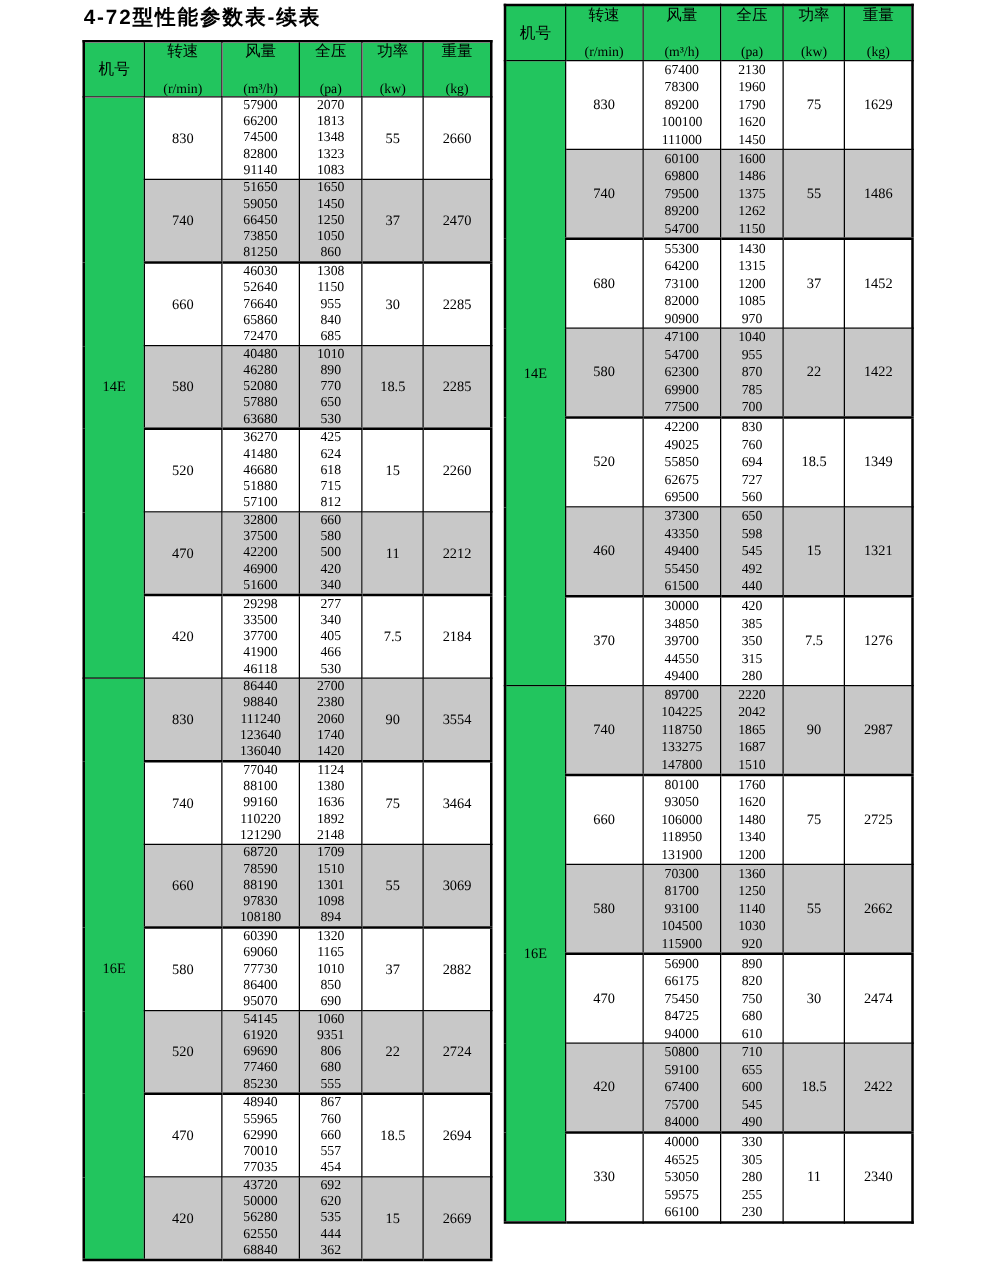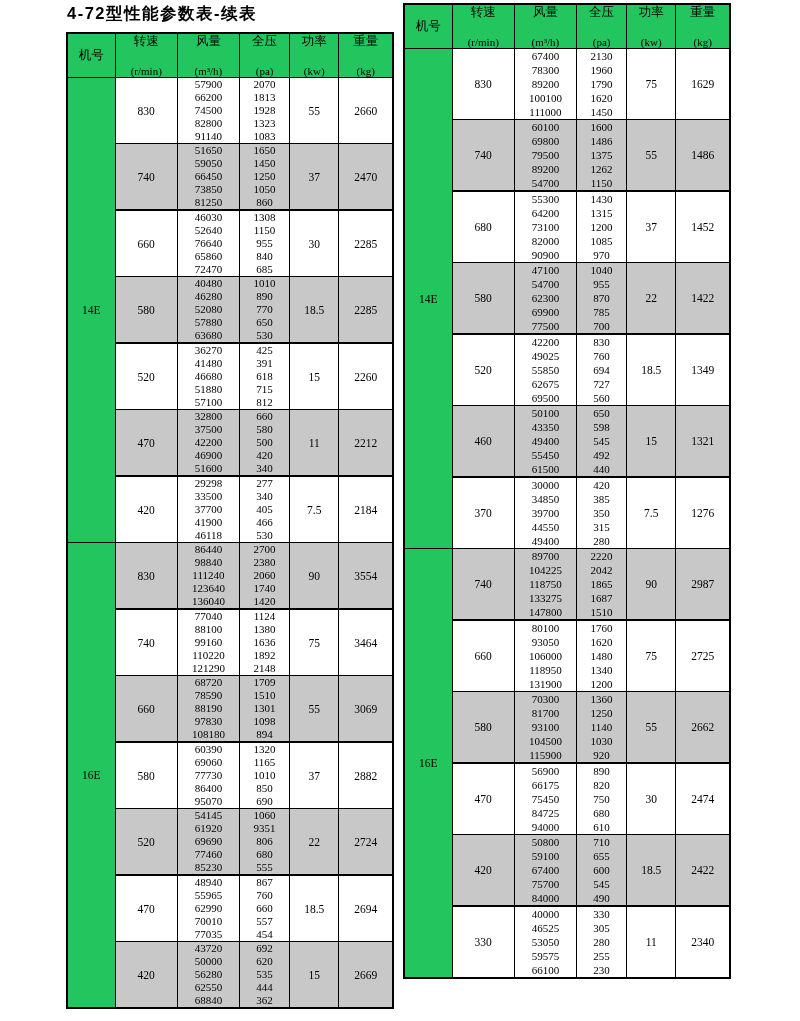--- a/index.html
+++ b/index.html
@@ -117,21 +117,21 @@
             <td class="num">
               <div>57900</div>
               <div>66200</div>
               <div>74500</div>
               <div>82800</div>
               <div>91140</div>
             </td>
             <td class="num">
               <div>2070</div>
               <div>1813</div>
-              <div>1928</div>
+              <div>1348</div>
               <div>1323</div>
               <div>1083</div>
             </td>
             <td class="val">55</td>
             <td class="val">2660</td>
           </tr>
           <tr class="shaded">
             <td class="speed">740</td>
             <td class="num">
               <div>51650</div>
@@ -192,21 +192,21 @@
             <td class="speed">520</td>
             <td class="num">
               <div>36270</div>
               <div>41480</div>
               <div>46680</div>
               <div>51880</div>
               <div>57100</div>
             </td>
             <td class="num">
               <div>425</div>
-              <div>391</div>
+              <div>624</div>
               <div>618</div>
               <div>715</div>
               <div>812</div>
             </td>
             <td class="val">15</td>
             <td class="val">2260</td>
           </tr>
           <tr class="shaded">
             <td class="speed">470</td>
             <td class="num">
@@ -513,21 +513,21 @@
               <div>694</div>
               <div>727</div>
               <div>560</div>
             </td>
             <td class="val">18.5</td>
             <td class="val">1349</td>
           </tr>
           <tr class="shaded">
             <td class="speed">460</td>
             <td class="num">
-              <div>50100</div>
+              <div>37300</div>
               <div>43350</div>
               <div>49400</div>
               <div>55450</div>
               <div>61500</div>
             </td>
             <td class="num">
               <div>650</div>
               <div>598</div>
               <div>545</div>
               <div>492</div>

